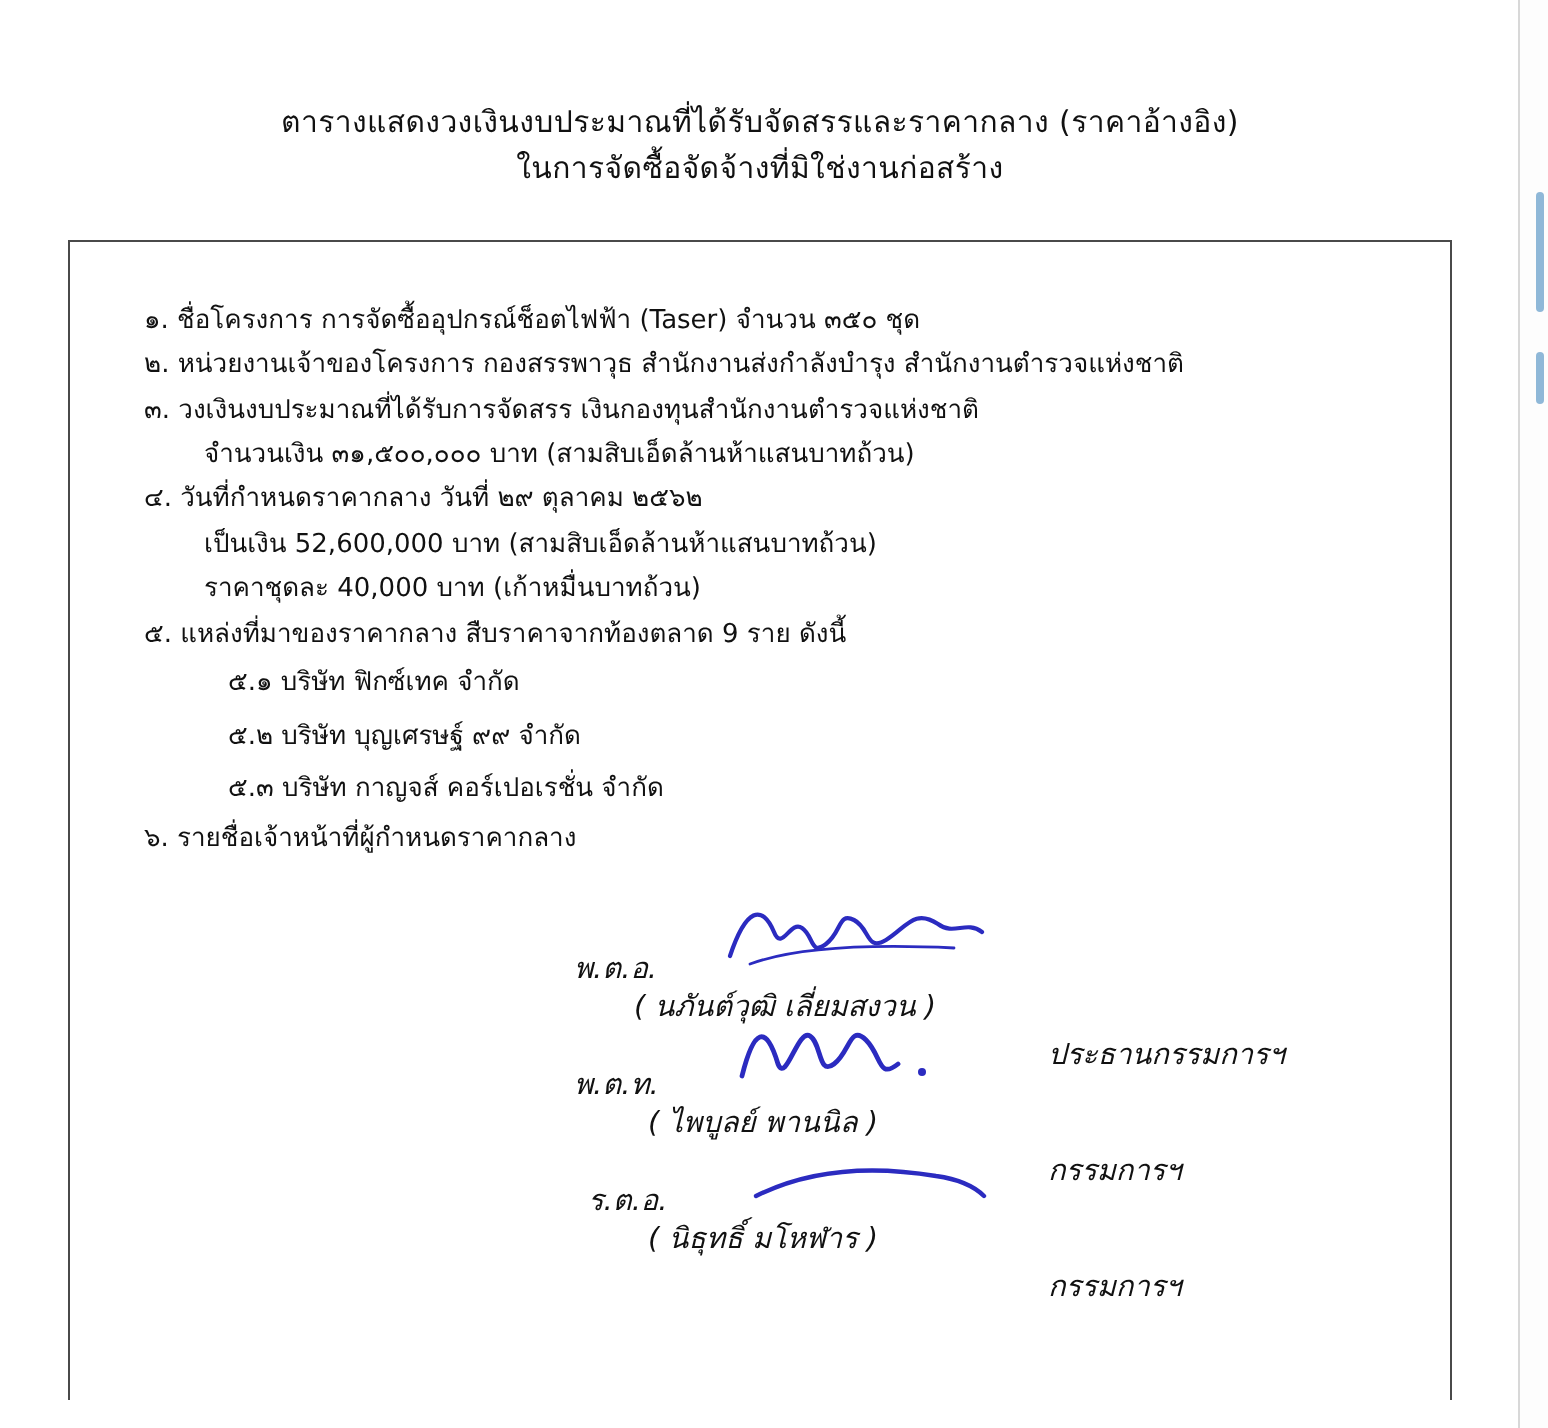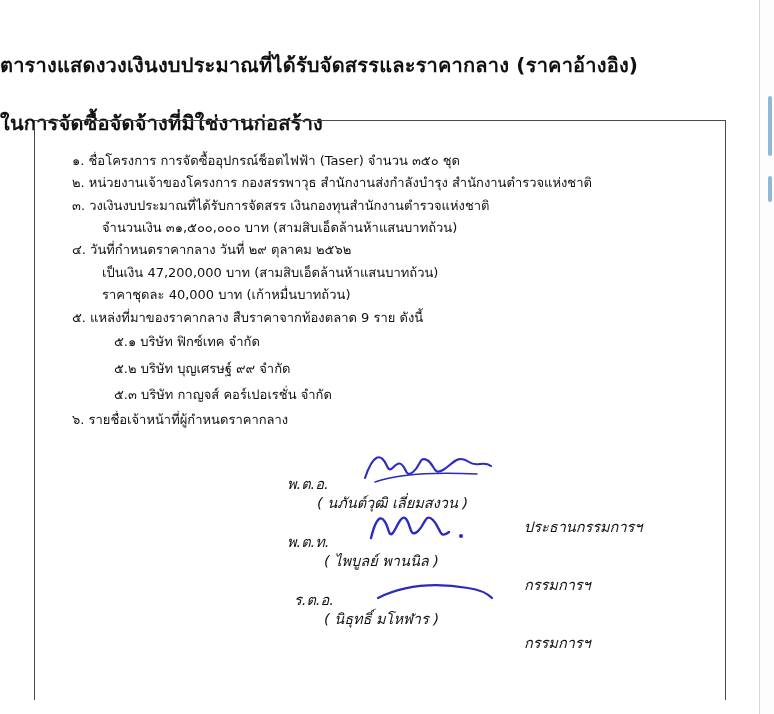--- a/index.html
+++ b/index.html
@@ -37,30 +37,29 @@
 
   .page {
     position: absolute;
     left: 0;
     top: 0;
     width: 760px;
     height: 714px;
   }
 
   .doc-title {
-    text-align: left;
-    font-size: 20px;
-    font-weight: bold;
+    text-align: center;
+    font-size: 15px;
+    font-weight: normal;
     line-height: 1.5;
     padding-top: 50px;
     letter-spacing: 0.2px;
   }
   .doc-title .line2 {
     display: block;
-    margin-top: 28px;
   }
 
   .frame {
     position: absolute;
     left: 34px;
     top: 120px;
     width: 692px;
     height: 580px;
     border: 1px solid #4a4a4a;
     border-bottom: none;
@@ -139,21 +138,21 @@
   </div>
 
   <div class="frame"></div>
 
   <div class="body-text">
     <div class="item">๑. ชื่อโครงการ  การจัดซื้ออุปกรณ์ช็อตไฟฟ้า (Taser)  จำนวน ๓๕๐ ชุด</div>
     <div class="item">๒. หน่วยงานเจ้าของโครงการ  กองสรรพาวุธ   สำนักงานส่งกำลังบำรุง สำนักงานตำรวจแห่งชาติ</div>
     <div class="item">๓. วงเงินงบประมาณที่ได้รับการจัดสรร  เงินกองทุนสำนักงานตำรวจแห่งชาติ</div>
     <div class="item indent1">จำนวนเงิน ๓๑,๕๐๐,๐๐๐ บาท (สามสิบเอ็ดล้านห้าแสนบาทถ้วน)</div>
     <div class="item">๔. วันที่กำหนดราคากลาง วันที่ ๒๙ ตุลาคม ๒๕๖๒</div>
-    <div class="item indent1">เป็นเงิน 47,200,000 บาท (สามสิบเอ็ดล้านห้าแสนบาทถ้วน)</div>
+    <div class="item indent1">เป็นเงิน 52,600,000 บาท (สามสิบเอ็ดล้านห้าแสนบาทถ้วน)</div>
     <div class="item indent1">ราคาชุดละ 40,000 บาท (เก้าหมื่นบาทถ้วน)</div>
     <div class="item">๕. แหล่งที่มาของราคากลาง  สืบราคาจากท้องตลาด 9 ราย  ดังนี้</div>
     <div class="item sub-item">๕.๑ บริษัท ฟิกซ์เทค  จำกัด</div>
     <div class="item sub-item">๕.๒ บริษัท บุญเศรษฐ์ ๙๙ จำกัด</div>
     <div class="item sub-item">๕.๓ บริษัท กาญจส์ คอร์เปอเรชั่น จำกัด</div>
     <div class="item">๖. รายชื่อเจ้าหน้าที่ผู้กำหนดราคากลาง</div>
   </div>
 
   <div class="sig-block">
 

